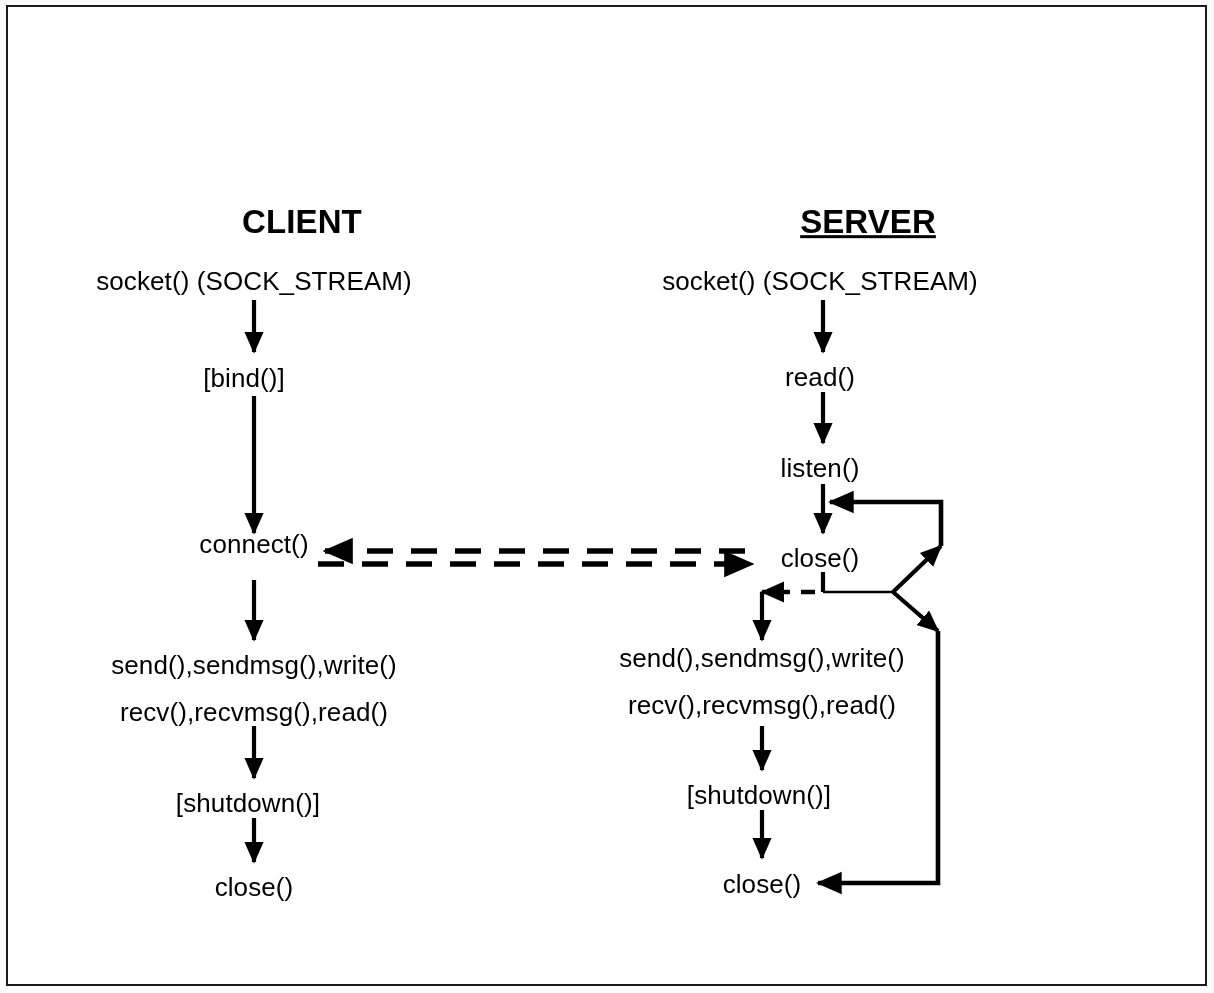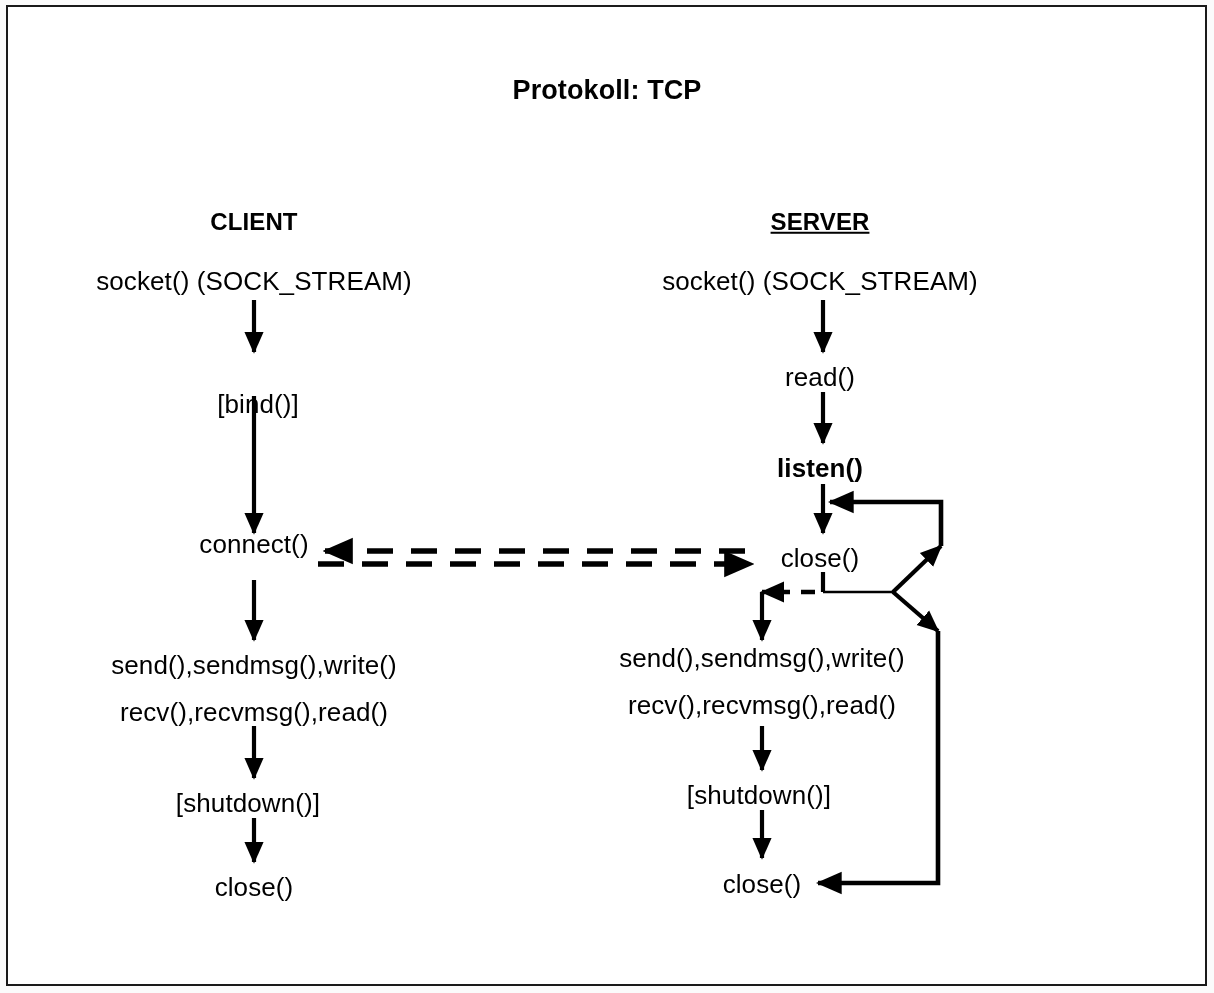--- a/index.html
+++ b/index.html
@@ -50,22 +50,23 @@
     line-height: 1.02;
     letter-spacing: 0.1px;
   }
   .title {
     font-size: 27px;
     font-weight: bold;
     text-align: center;
     line-height: 1.28;
   }
   .colhead {
-    font-size: 24px;
+    font-size: 33px;
     font-weight: bold;
+    margin-left: 48px;
   }
   .step {
     font-size: 26px;
     font-weight: normal;
   }
 </style>
 </head>
 <body>
 
 <div id="canvas">
@@ -118,46 +119,45 @@
       <polyline points="941,546 941,502 830,502" fill="none" stroke="#000" stroke-width="4.6" marker-end="url(#ahead2)"></polyline>
 
       <polyline points="938,631 938,883 818,883" fill="none" stroke="#000" stroke-width="4.6" marker-end="url(#ahead2)"></polyline>
 
       <line x1="745" y1="551" x2="325" y2="551" stroke="#000" stroke-width="5.4" stroke-dasharray="26 18" marker-end="url(#ahead2)"></line>
 
       <line x1="318" y1="564" x2="752" y2="564" stroke="#000" stroke-width="5.4" stroke-dasharray="26 18" marker-end="url(#ahead2)"></line>
     </svg>
 
     <div class="lbl title" style="left:607px; top:90px;">
-      <div>Protokoll: TCP</div>
     </div>
 
     <div class="lbl colhead" style="left:254px; top:222px;">CLIENT</div>
 
     <div class="lbl step" style="left:254px; top:281px;">socket() (SOCK_STREAM)</div>
 
-    <div class="lbl step" style="left:258px; top:378px;margin-top:26px;">[bind()]</div>
+    <div class="lbl step" style="left:244px; top:378px;">[bind()]</div>
 
     <div class="lbl step" style="left:254px; top:544px;">connect()</div>
 
     <div class="lbl step" style="left:254px; top:665px;">send(),sendmsg(),write()</div>
 
     <div class="lbl step" style="left:254px; top:712px;">recv(),recvmsg(),read()</div>
 
     <div class="lbl step" style="left:248px; top:803px;">[shutdown()]</div>
 
     <div class="lbl step" style="left:254px; top:887px;">close()</div>
 
     <div class="lbl colhead" style="left:820px; top:222px;text-decoration:underline;">SERVER</div>
 
     <div class="lbl step" style="left:820px; top:281px;">socket() (SOCK_STREAM)</div>
 
     <div class="lbl step" style="left:820px; top:377px;">read()</div>
 
-    <div class="lbl step" style="left:820px; top:468px;font-weight:bold;">listen()</div>
+    <div class="lbl step" style="left:820px; top:468px;">listen()</div>
 
     <div class="lbl step" style="left:820px; top:558px;">close()</div>
 
     <div class="lbl step" style="left:762px; top:658px;">send(),sendmsg(),write()</div>
 
     <div class="lbl step" style="left:762px; top:705px;">recv(),recvmsg(),read()</div>
 
     <div class="lbl step" style="left:759px; top:795px;">[shutdown()]</div>
 
     <div class="lbl step" style="left:762px; top:884px;">close()</div>

